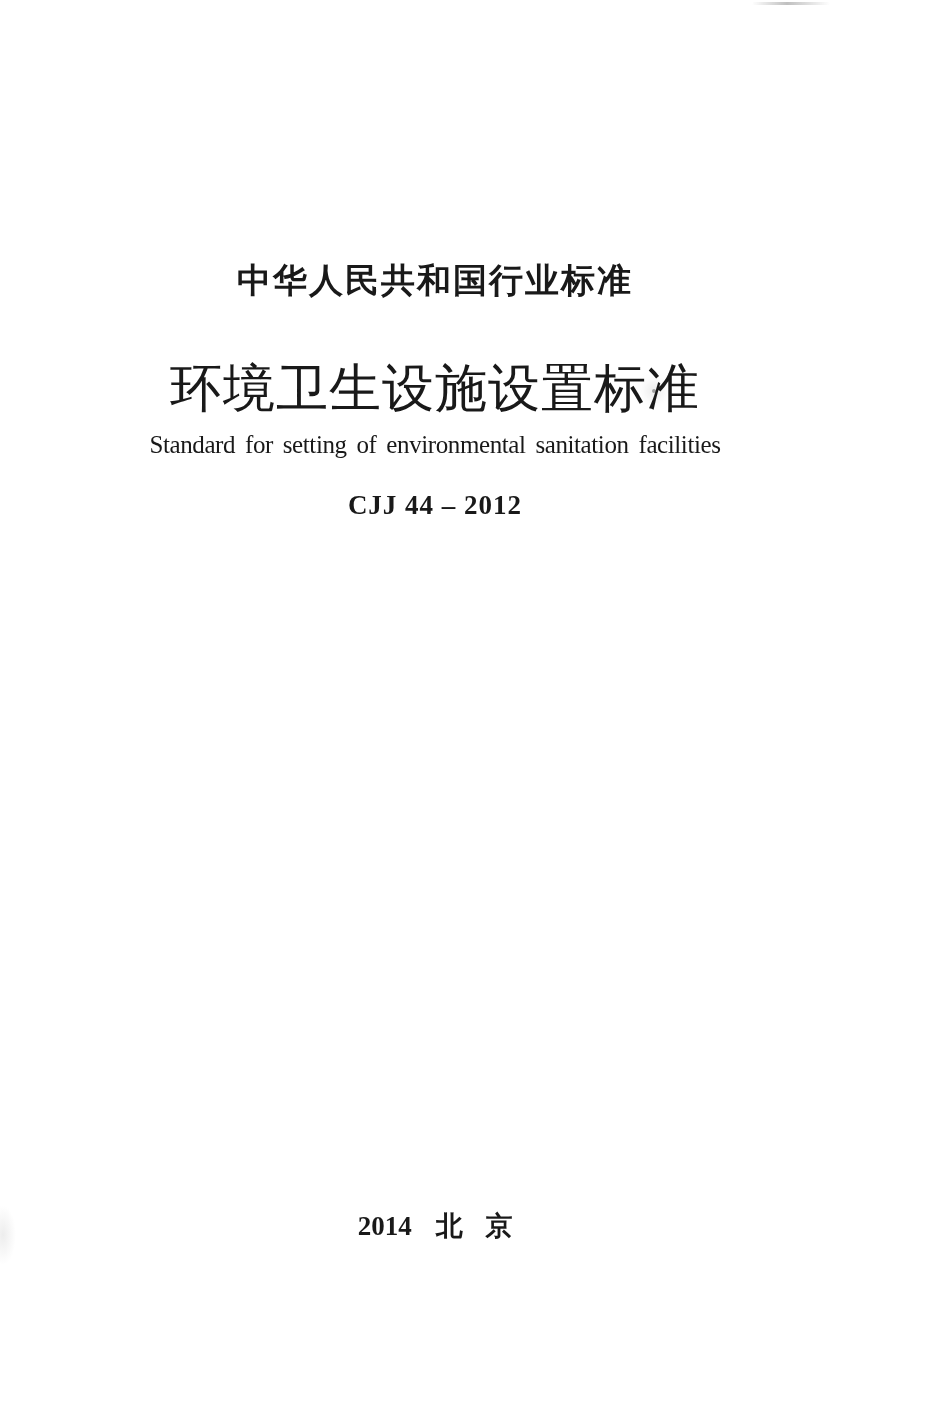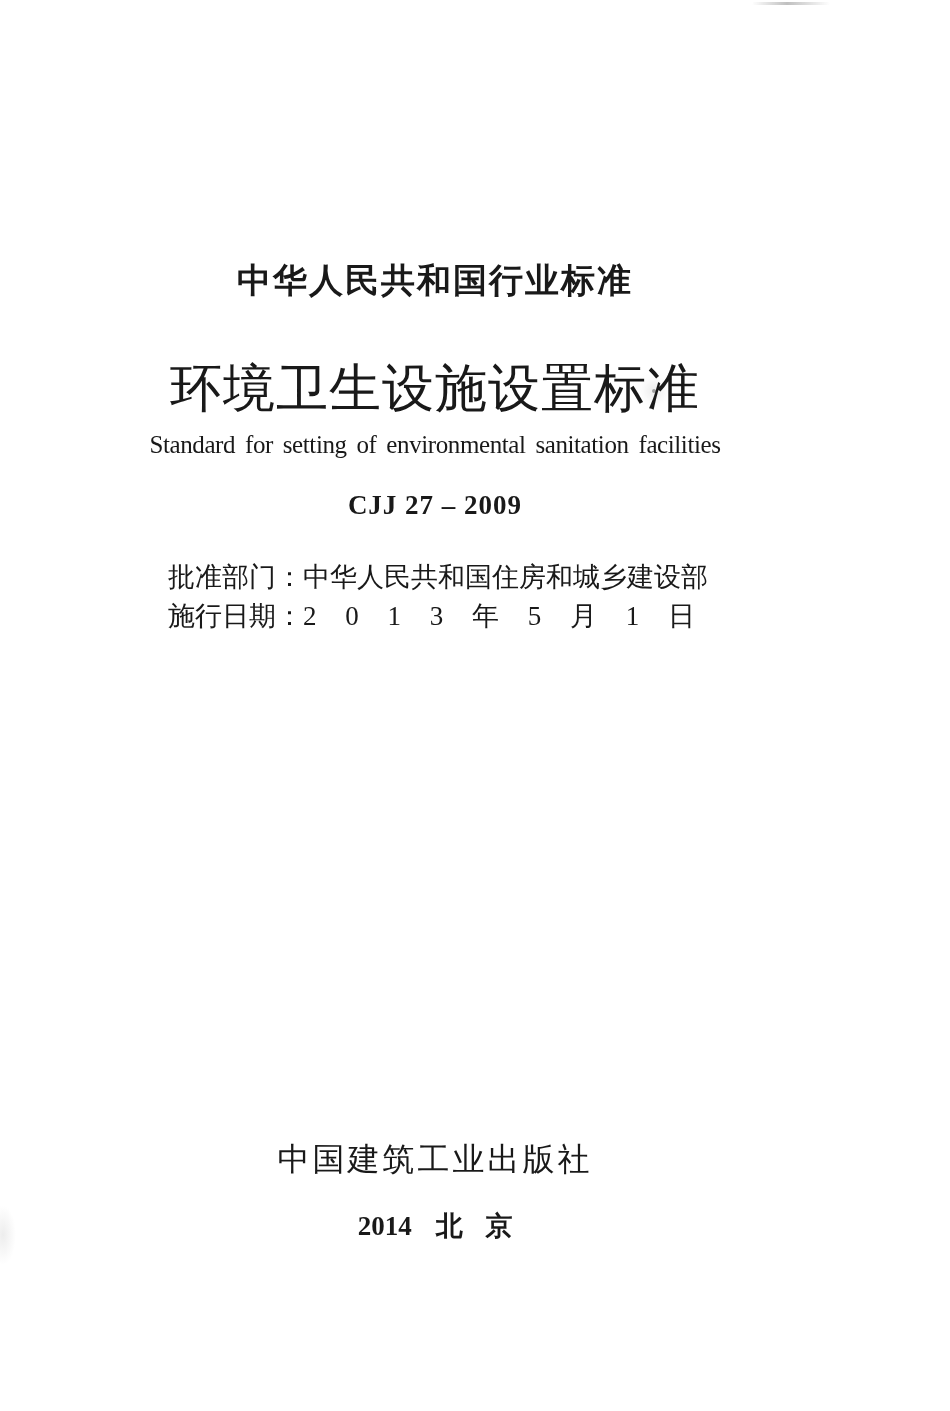--- a/index.html
+++ b/index.html
@@ -106,24 +106,19 @@
   <div class="artifact artifact-top"></div>
   <div class="artifact artifact-left"></div>
   <div class="artifact artifact-dot"></div>
 
   <div class="line series">中华人民共和国行业标准</div>
 
   <div class="line title-zh">环境卫生设施设置标准</div>
 
   <div class="line title-en">Standard for setting of environmental sanitation facilities</div>
 
-  <div class="line std-code">CJJ 27 – 2009</div>
+  <div class="line std-code">CJJ 44 – 2012</div>
 
-  <div class="details">
-    <div class="detail-row"><span>批准部门：</span><span>中华人民共和国住房和城乡建设部</span></div>
-    <div class="detail-row"><span>施行日期：</span><span class="spread">2 0 1 3 年 5 月 1 日</span></div>
-  </div>
 
-  <div class="line publisher">中国建筑工业出版社</div>
 
   <div class="line imprint"><span>2014</span><span class="city">北 京</span></div>
 
 </div>
 
 </body></html>

